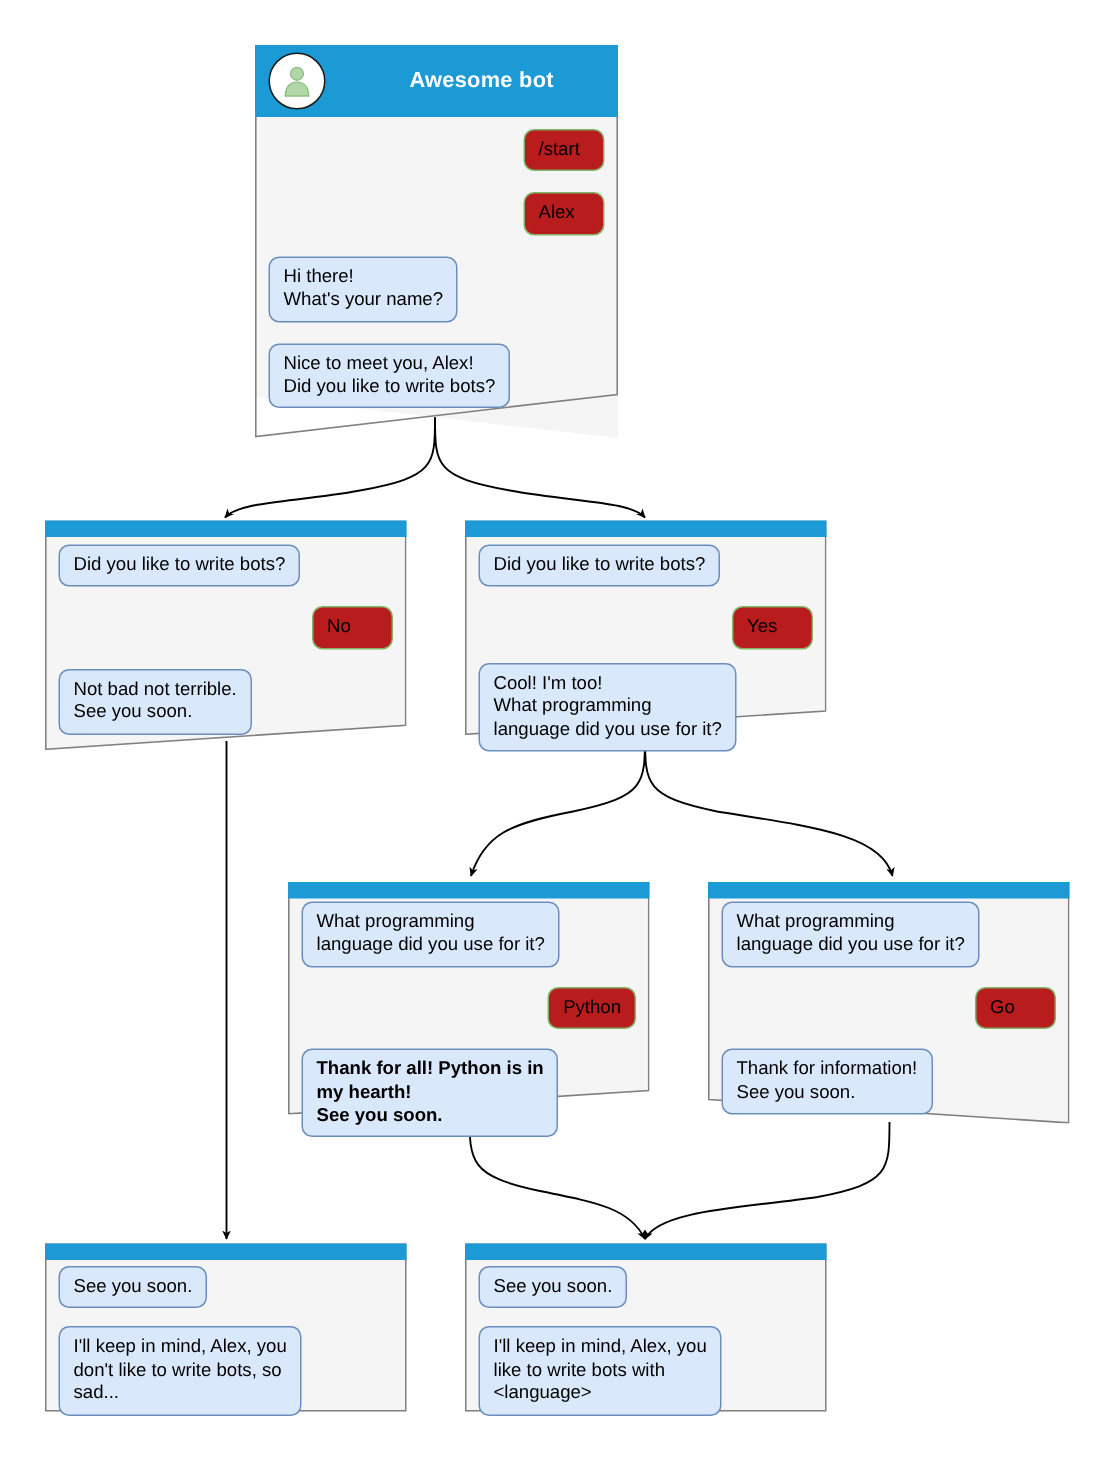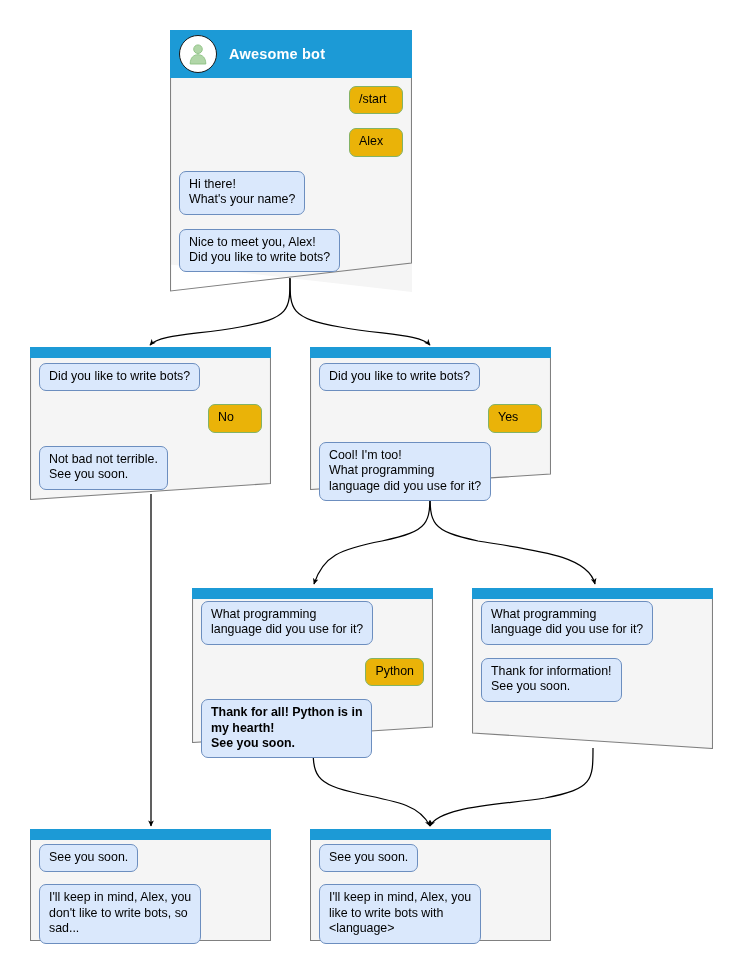--- a/index.html
+++ b/index.html
@@ -53,20 +53,21 @@
     box-sizing: border-box;
     z-index: 2;
   }
 
   
   .card.root .header {
     height: 48px;
     display: flex;
     align-items: center;
     padding-left: 9px;
+    gap: 44px;
   }
   .avatar {
     width: 38px;
     height: 38px;
     border-radius: 50%;
     background: #ffffff;
     border: 1.6px solid #1a1a1a;
     box-sizing: border-box;
     display: flex;
     align-items: center;
@@ -106,21 +107,21 @@
     vertical-align: top;
   }
   .row { display: block; }
   .row.bot { text-align: left; }
   .row.user { text-align: right; }
   .bubble.bot {
     background: #dae8fc;
     border: 1px solid #6c8ebf;
   }
   .bubble.user {
-    background: #eab308;
+    background: #b91c1c;
     border: 1px solid #82b366;
     min-width: 54px;
     text-align: left;
   }
 </style>
 </head>
 <body>
 
 <div id="canvas">
 
@@ -250,20 +251,23 @@
                 border:none; background:#f5f5f5;"></div>
     <svg width="241" height="161" style="position:absolute;left:0;top:0;z-index:1;">
       <polygon points="0.5,0.5 240.5,0.5 240.5,160.5 0.5,145" fill="none" stroke="#808080" stroke-width="1.1"></polygon>
     </svg>
     <div class="header"></div>
     <div class="msgs" style="top:13px;">
       <div class="row bot">
         <span class="bubble bot">What programming
 language did you use for it?</span>
       </div>
+      <div class="row user" style="margin-top:13px;">
+        <span class="bubble user">Go</span>
+      </div>
       <div class="row bot" style="margin-top:13px;">
         <span class="bubble bot">Thank for information!
 See you soon.</span>
       </div>
     </div>
   </div>
 
   <div class="card leafhead" style="left:30px; top:829px; width:241px; height:112px;">
     <div class="clip"></div>
     <div class="header"></div>

